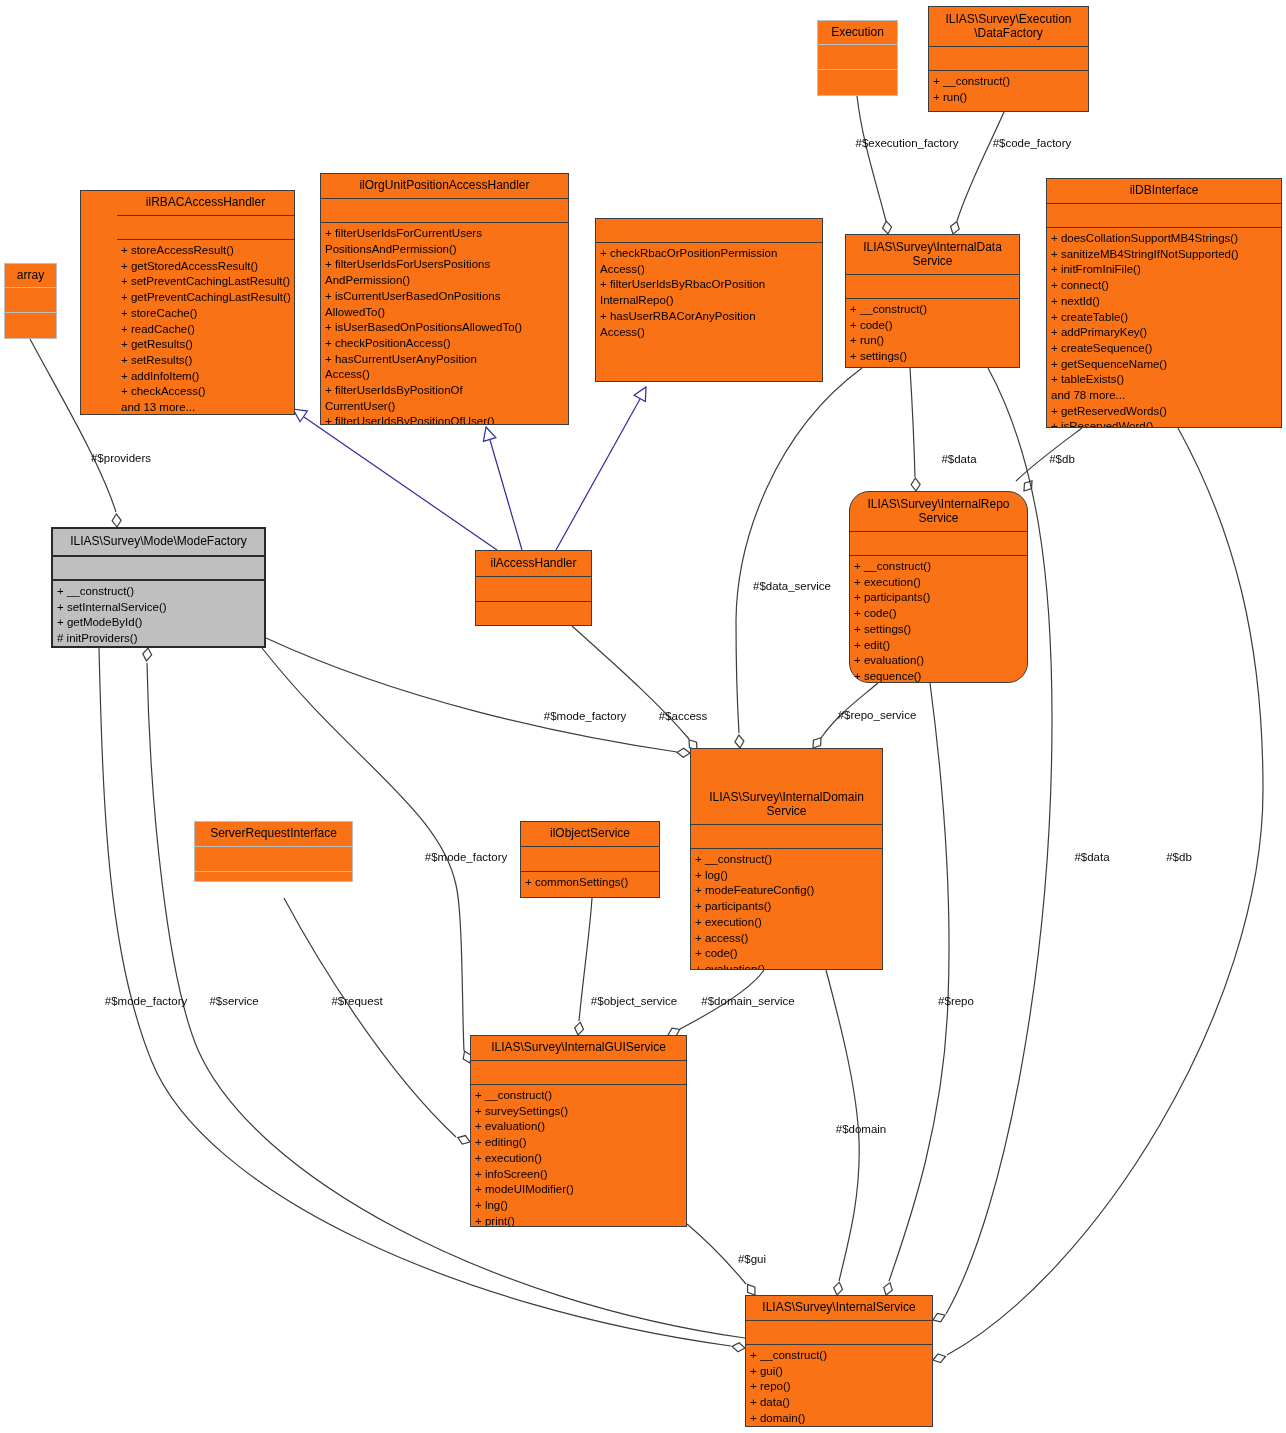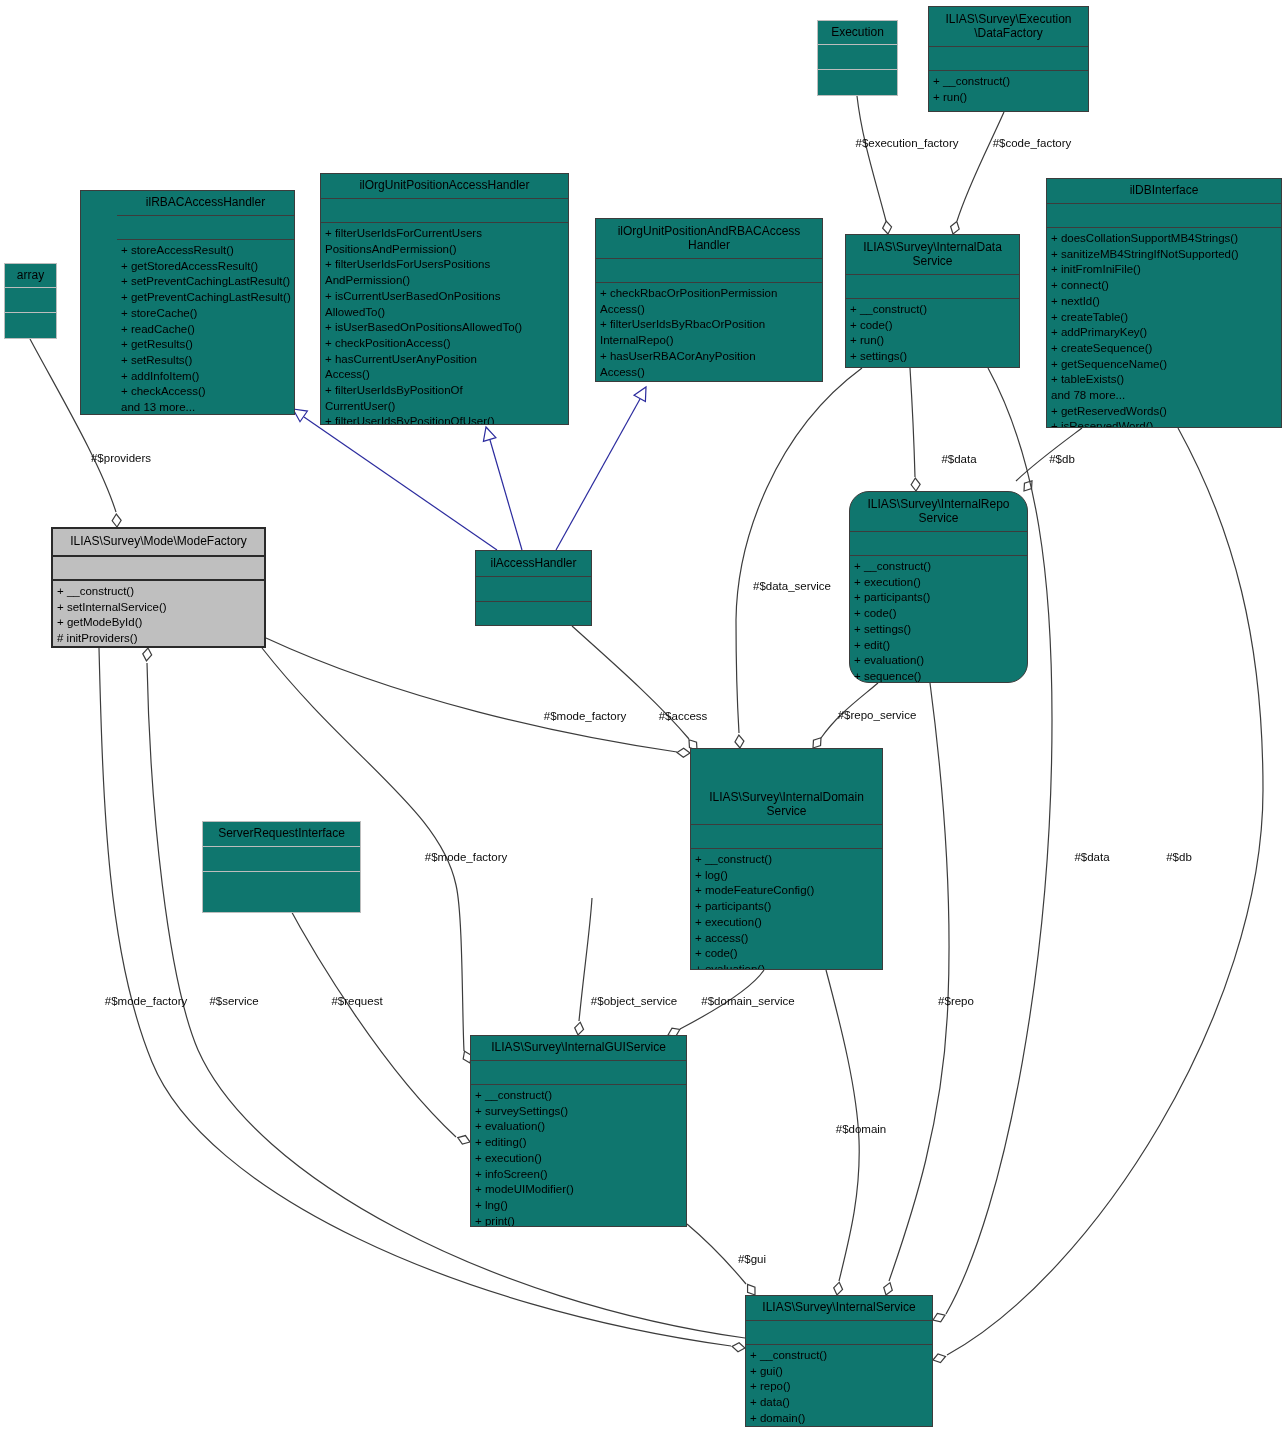--- a/index.html
+++ b/index.html
@@ -1,18 +1,18 @@
 <!DOCTYPE html>
 <html><head>
 <meta charset="utf-8">
 <style>
   html,body{margin:0;padding:0;background:#ffffff;}
   .diagram{position:relative;background:#ffffff;font-family:"Liberation Sans",sans-serif;overflow:hidden;}
   .edge-layer{position:absolute;left:0;top:0;}
-  .uml-class{position:absolute;box-sizing:border-box;background:#0f766e;border:1.5px solid #3c3c3c;
+  .uml-class{position:absolute;box-sizing:border-box;background:#f97316;border:1.5px solid #3c3c3c;
     display:flex;flex-direction:column;color:#000;}
   .uml-class.highlight{background:#bfbfbf;border-width:2px;border-color:#2a2a2a;}
   .uml-class.muted{border-color:#bdbdbd;border-width:1.3px;}
   .uml-title{flex:0 0 auto;border-bottom:1.5px solid #3c3c3c;display:flex;align-items:center;justify-content:center;
     text-align:center;font-size:12px;line-height:13.5px;white-space:pre-line;padding:2px 3px;box-sizing:border-box;}
   .uml-attrs{flex:0 0 auto;border-bottom:1.5px solid #3c3c3c;box-sizing:border-box;}
   .uml-class.highlight .uml-title,.uml-class.highlight .uml-attrs{border-color:#2a2a2a;border-bottom-width:2px;}
   .uml-class.muted .uml-title,.uml-class.muted .uml-attrs{border-color:#bdbdbd;border-bottom-width:1.3px;}
   .uml-methods{flex:1 1 auto;padding:3px 4px 2px 4px;font-size:11.5px;line-height:15.7px;overflow:hidden;}
   .uml-methods div{white-space:pre;}
@@ -125,22 +125,20 @@
         <div>+ isUserBasedOnPositionsAllowedTo()</div>
         <div>+ checkPositionAccess()</div>
         <div>+ hasCurrentUserAnyPosition</div>
         <div>Access()</div>
         <div>+ filterUserIdsByPositionOf</div>
         <div>CurrentUser()</div>
         <div>+ filterUserIdsByPositionOfUser()</div>
       </div>
     </div>
     <div class="uml-class normal" style="left: 595px; top: 218px; width: 228px; height: 164px;">
-      <div class="uml-title" style="height: 40px;">ilOrgUnitPositionAndRBACAccess
-Handler</div>
       <div class="uml-attrs" style="height: 24px;"></div>
       <div class="uml-methods">
         <div>+ checkRbacOrPositionPermission</div>
         <div>Access()</div>
         <div>+ filterUserIdsByRbacOrPosition</div>
         <div>InternalRepo()</div>
         <div>+ hasUserRBACorAnyPosition</div>
         <div>Access()</div>
       </div>
     </div>
@@ -196,24 +194,31 @@
         <div>+ setInternalService()</div>
         <div>+ getModeById()</div>
         <div># initProviders()</div>
       </div>
     </div>
     <div class="uml-class normal" style="left: 475px; top: 550px; width: 117px; height: 76px;">
       <div class="uml-title" style="height: 26px;">ilAccessHandler</div>
       <div class="uml-attrs" style="height: 25px;"></div>
       <div class="uml-methods"></div>
     </div>
-    <div class="uml-class muted" style="left: 202px; top: 821px; width: 159px; height: 92px;">
+    <div class="uml-class muted" style="left: 194px; top: 821px; width: 159px; height: 61px;">
       <div class="uml-title" style="height: 25px;">ServerRequestInterface</div>
       <div class="uml-attrs" style="height: 25px;"></div>
       <div class="uml-methods"></div>
+    </div>
+    <div class="uml-class normal" style="left: 520px; top: 821px; width: 140px; height: 77px;">
+      <div class="uml-title" style="height: 25px;">ilObjectService</div>
+      <div class="uml-attrs" style="height: 25px;"></div>
+      <div class="uml-methods">
+        <div>+ commonSettings()</div>
+      </div>
     </div>
     <div class="uml-class normal" style="left: 849px; top: 491px; width: 179px; height: 192px; border-radius: 20px;">
       <div class="uml-title" style="height: 40px;">ILIAS\Survey\InternalRepo
 Service</div>
       <div class="uml-attrs" style="height: 24px;"></div>
       <div class="uml-methods">
         <div>+ __construct()</div>
         <div>+ execution()</div>
         <div>+ participants()</div>
         <div>+ code()</div>

